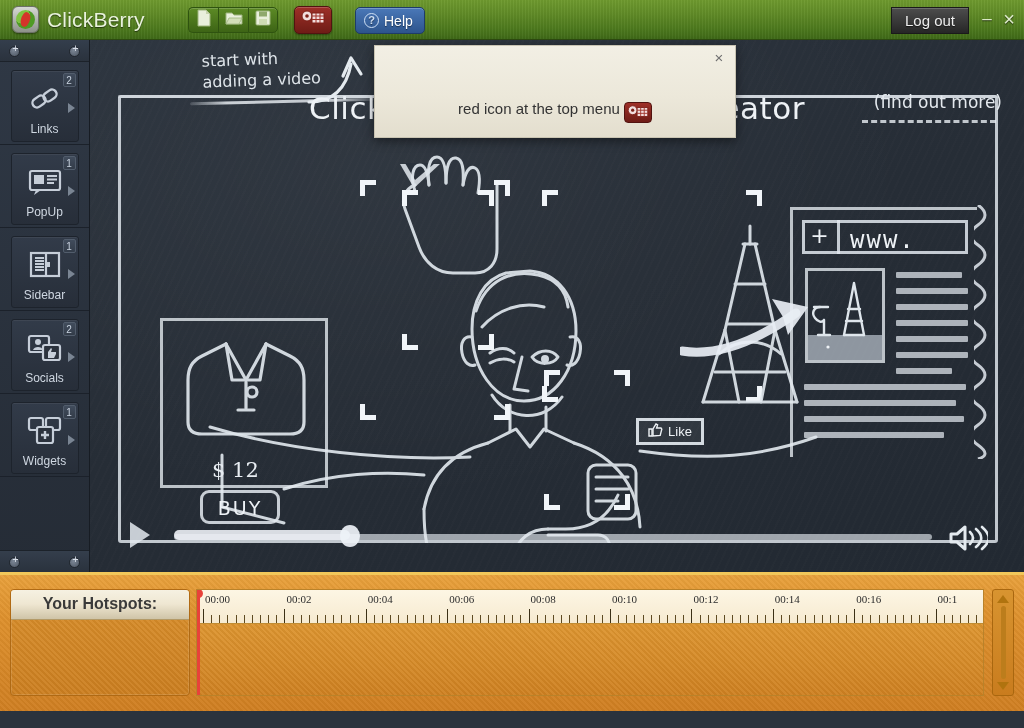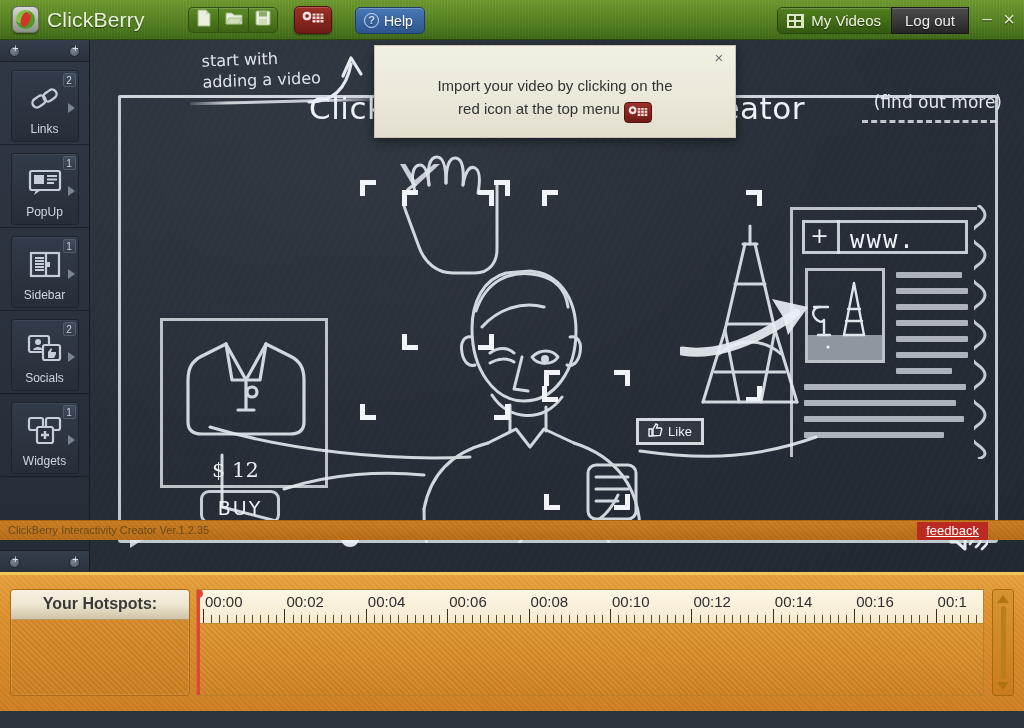--- a/index.html
+++ b/index.html
@@ -355,22 +355,22 @@
   #ruler-body{
     position:absolute; left:0; right:0; top:34px; bottom:0;
     background:
       repeating-linear-gradient(45deg, rgba(255,255,255,.05) 0 2px, rgba(0,0,0,.04) 2px 4px),
       linear-gradient(180deg,#dd9530,#cf8121);
   }
   .tick{ position:absolute; bottom:0; width:1px; background:#5d4a22; }
   .tick.maj{ height:14px; width:1px; background:#3b3016; }
   .tick.min{ height:8px; }
   .tlabel{
-    position:absolute; top:3px; color:#2d2d2d; font-size:15px;
-    font-family:Liberation Sans, sans-serif; white-space:nowrap;
+    position:absolute; top:3px; color:#2d2d2d; font-size:11px;
+    font-family:Liberation Serif, serif; white-space:nowrap;
   }
   #playhead{
     position:absolute; left:0px; top:0; width:3px; height:107px;
     background:#e8423a; z-index:5;
   }
   #playhead-knob{
     position:absolute; left:-3px; top:-1px; width:9px;height:9px;border-radius:50%;
     background:#e8423a;
   }
   #tl-scroll{
@@ -484,32 +484,20 @@
           <path d="M11 7h12M11 10.5h12M15 4v10M19 4v10" stroke="#9e3028" stroke-width="1"></path>
         </svg>
       </span>
     </div>
 
     <div class="tb-help">
       <span class="q-circle">?</span>
       <span>Help</span>
     </div>
 
-    <div class="tb-myvideos">
-      <span class="film-icon">
-        <svg width="17" height="14" viewBox="0 0 17 14">
-            <rect x="0" y="0" width="17" height="14" fill="#dbe8c6"></rect>
-            <rect x="2" y="2" width="5" height="4" fill="#3a5a14"></rect>
-            <rect x="9" y="2" width="5" height="4" fill="#3a5a14"></rect>
-            <rect x="2" y="8" width="5" height="4" fill="#3a5a14"></rect>
-            <rect x="9" y="8" width="5" height="4" fill="#3a5a14"></rect>
-          </svg>
-      </span>
-      <span>My Videos</span>
-    </div>
 
     <div class="tb-logout">
       <span>Log out</span>
     </div>
 
     <div class="win-btn" id="win-min">–</div>
     <div class="win-btn" id="win-close">×</div>
   </div>
 
   <div id="sidebar">
@@ -791,21 +779,21 @@
           <path d="M3 10h6l8-7v22l-8-7H3z" fill="none" stroke="#e4eaef" stroke-width="3" stroke-linejoin="round"></path>
           <path d="M22 8 c4 4 4 8 0 12 M28 5 c7 6 7 12 0 18 M34 3 c9 8 9 14 0 22" fill="none" stroke="#e4eaef" stroke-width="2.6" stroke-linecap="round"></path>
         </svg>
       </div>
     </div>
   </div>
 
   <div id="tip">
     <div id="tip-close">×</div>
     <div id="tip-text">
-      <span>Import your video by clicking on the</span><br>
+      <br>
       <span>red icon at the top menu</span><span id="tip-icon">
         <svg width="22" height="16" viewBox="0 0 24 18">
           <circle cx="6" cy="7" r="5" fill="#f2dede" stroke="#7d2019"></circle>
           <circle cx="6" cy="7" r="1.8" fill="#7d2019"></circle>
           <rect x="11" y="4" width="12" height="10" fill="#f2dede" stroke="#7d2019"></rect>
           <path d="M11 7h12M11 10.5h12M15 4v10M19 4v10" stroke="#9e3028" stroke-width="1"></path>
         </svg>
       </span>
     </div>
   </div>
@@ -931,18 +919,14 @@
       </div>
     </div>
 
     <div id="tl-scroll">
       <span class="sc-arrow up"></span>
       <span id="sc-bar"></span>
       <span class="sc-arrow dn"></span>
     </div>
   </div>
 
-  <div id="statusbar">
-    <div id="status-text">ClickBerry Interactivity Creator Ver.1.2.35</div>
-    <div id="feedback">feedback</div>
-  </div>
 
 </div>
 
 </body></html>

